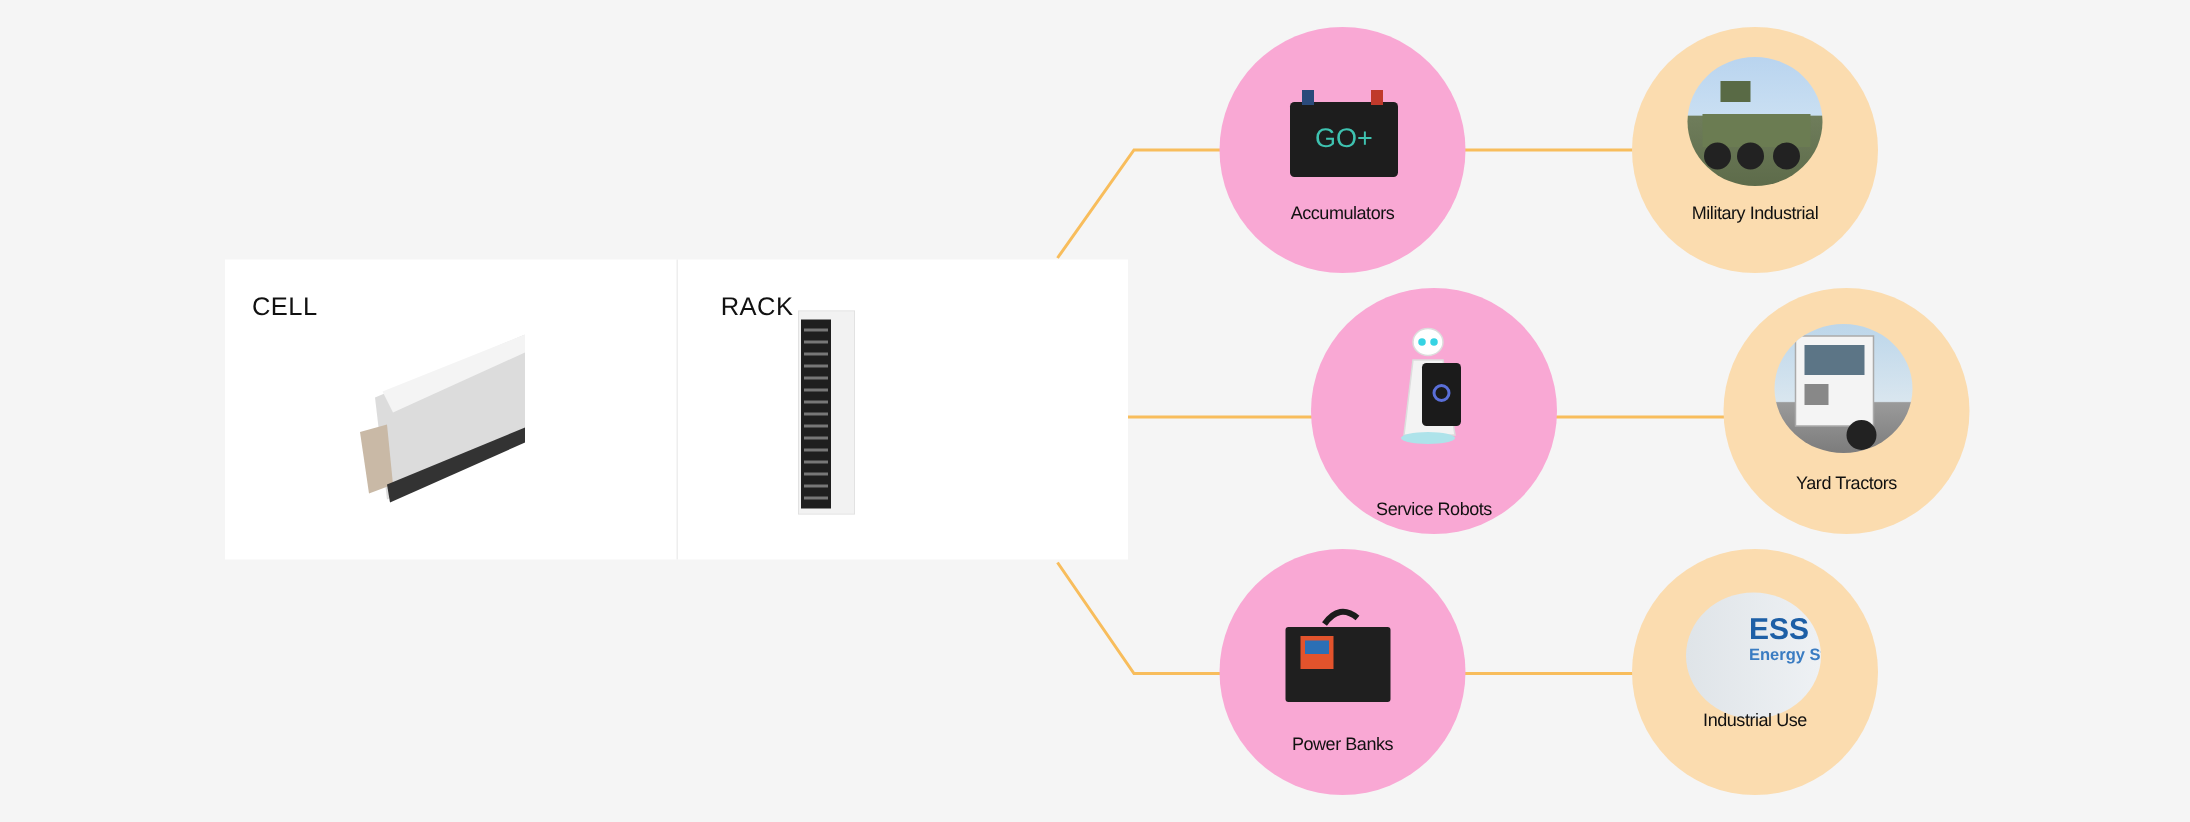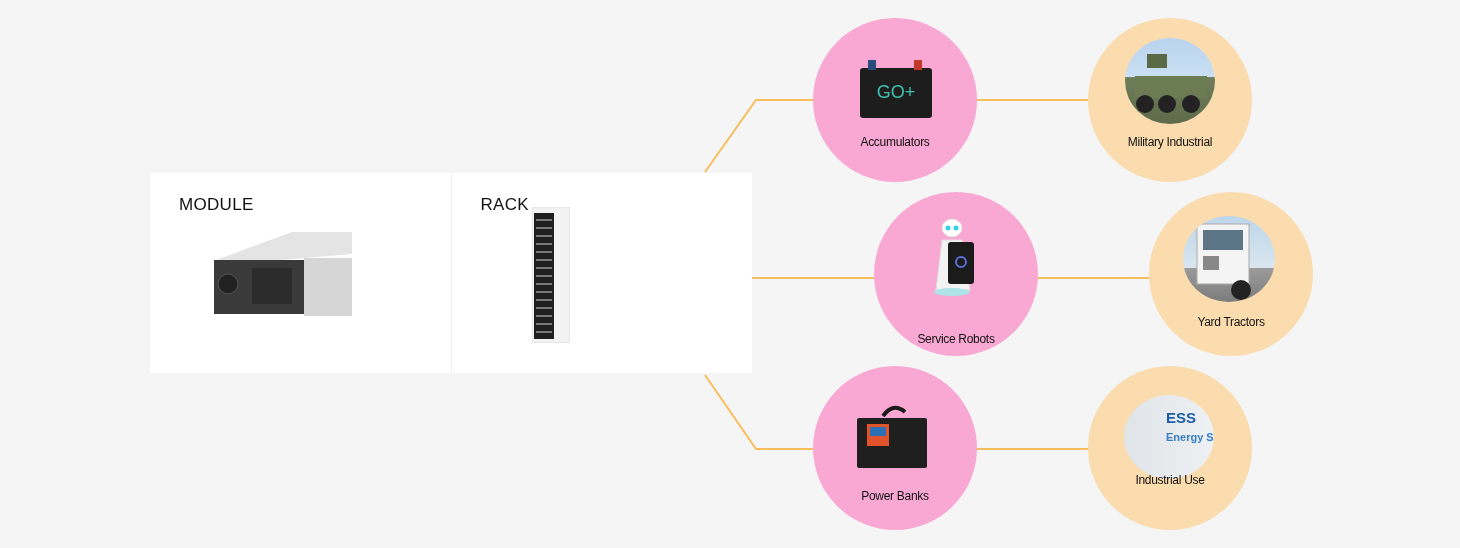--- a/index.html
+++ b/index.html
@@ -25,28 +25,27 @@
     <polyline points="705,172 756,100 850,100"></polyline>
     <line x1="943" y1="100" x2="1090" y2="100"></line>
     <line x1="752" y1="278" x2="917" y2="278"></line>
     <line x1="990" y1="278" x2="1150" y2="278"></line>
     <polyline points="705,375 756,449 826,449"></polyline>
     <line x1="944" y1="449" x2="1090" y2="449"></line>
   </g>
 </svg>
 
 <div class="product-strip">
-  <div class="product-card module">
-    <span class="product-label">MODULE</span>
-    <svg style="position:absolute;left:62px;top:55px" width="140" height="100" viewBox="0 0 140 100">
-      <polygon points="4,32 80,4 140,4 140,26 70,32" fill="#e4e4e4"></polygon>
-      <rect x="2" y="32" width="90" height="54" fill="#3a3a3a"></rect>
-      <rect x="92" y="30" width="48" height="58" fill="#d6d6d6"></rect>
-      <circle cx="16" cy="56" r="10" fill="#222" stroke="#555"></circle>
-      <rect x="40" y="40" width="40" height="36" fill="#2c2c2c"></rect>
+  <div class="product-card cell">
+    <span class="product-label">CELL</span>
+    <svg style="position:absolute;left:60px;top:50px" width="140" height="130" viewBox="0 0 140 130">
+      <polygon points="40,42 140,0 140,70 48,110" fill="#dcdcdc"></polygon>
+      <polygon points="45,38 140,0 140,12 52,52" fill="#f4f4f4"></polygon>
+      <polygon points="30,65 48,60 52,100 36,106" fill="#c9b9a6"></polygon>
+      <polygon points="48,100 140,62 140,72 50,112" fill="#333"></polygon>
     </svg>
   </div>
   <div class="product-card rack">
     <span class="product-label">RACK</span>
     <svg style="position:absolute;left:80px;top:34px" width="38" height="136" viewBox="0 0 38 136">
       <rect x="0" y="0" width="38" height="136" fill="#f2f2f2" stroke="#ddd"></rect>
       <rect x="2" y="6" width="20" height="126" fill="#1f1f1f"></rect>
       <g fill="#777">
         <rect x="4" y="12" width="16" height="2"></rect>
           <rect x="4" y="20" width="16" height="2"></rect>
@@ -121,17 +120,17 @@
     <path d="M28,14 Q38,0 50,10" stroke="#1b1b1b" stroke-width="4" fill="none"></path>
     <rect x="2" y="16" width="70" height="50" rx="2" fill="#1f1f1f"></rect>
     <rect x="12" y="22" width="22" height="22" fill="#e2532c"></rect>
     <rect x="15" y="25" width="16" height="9" fill="#2b6fb5"></rect>
   </svg>
   <span class="app-label" style="top:123px">Power Banks</span>
 </div>
 
 <div class="circle deep" style="left:1088px;top:366px;width:164px;height:164px;">
   <div class="thumb" style="left:36px;top:29px;width:90px;height:84px;background:linear-gradient(90deg,#dfe4e8,#eef1f4);">
-    <span style="position:absolute;left:42px;top:14px;font-size:15px;font-weight:bold;color:#1d5fa6;">ESS</span>
+    <span style="position:absolute;left:42px;top:14px;font-size:20px;font-weight:bold;color:#1d5fa6;">ESS</span>
     <span style="position:absolute;left:42px;top:36px;font-size:11px;font-weight:bold;color:#3a7cc2;white-space:nowrap;">Energy St</span>
   </div>
   <span class="app-label" style="top:107px">Industrial Use</span>
 </div>
 
 </body></html>

